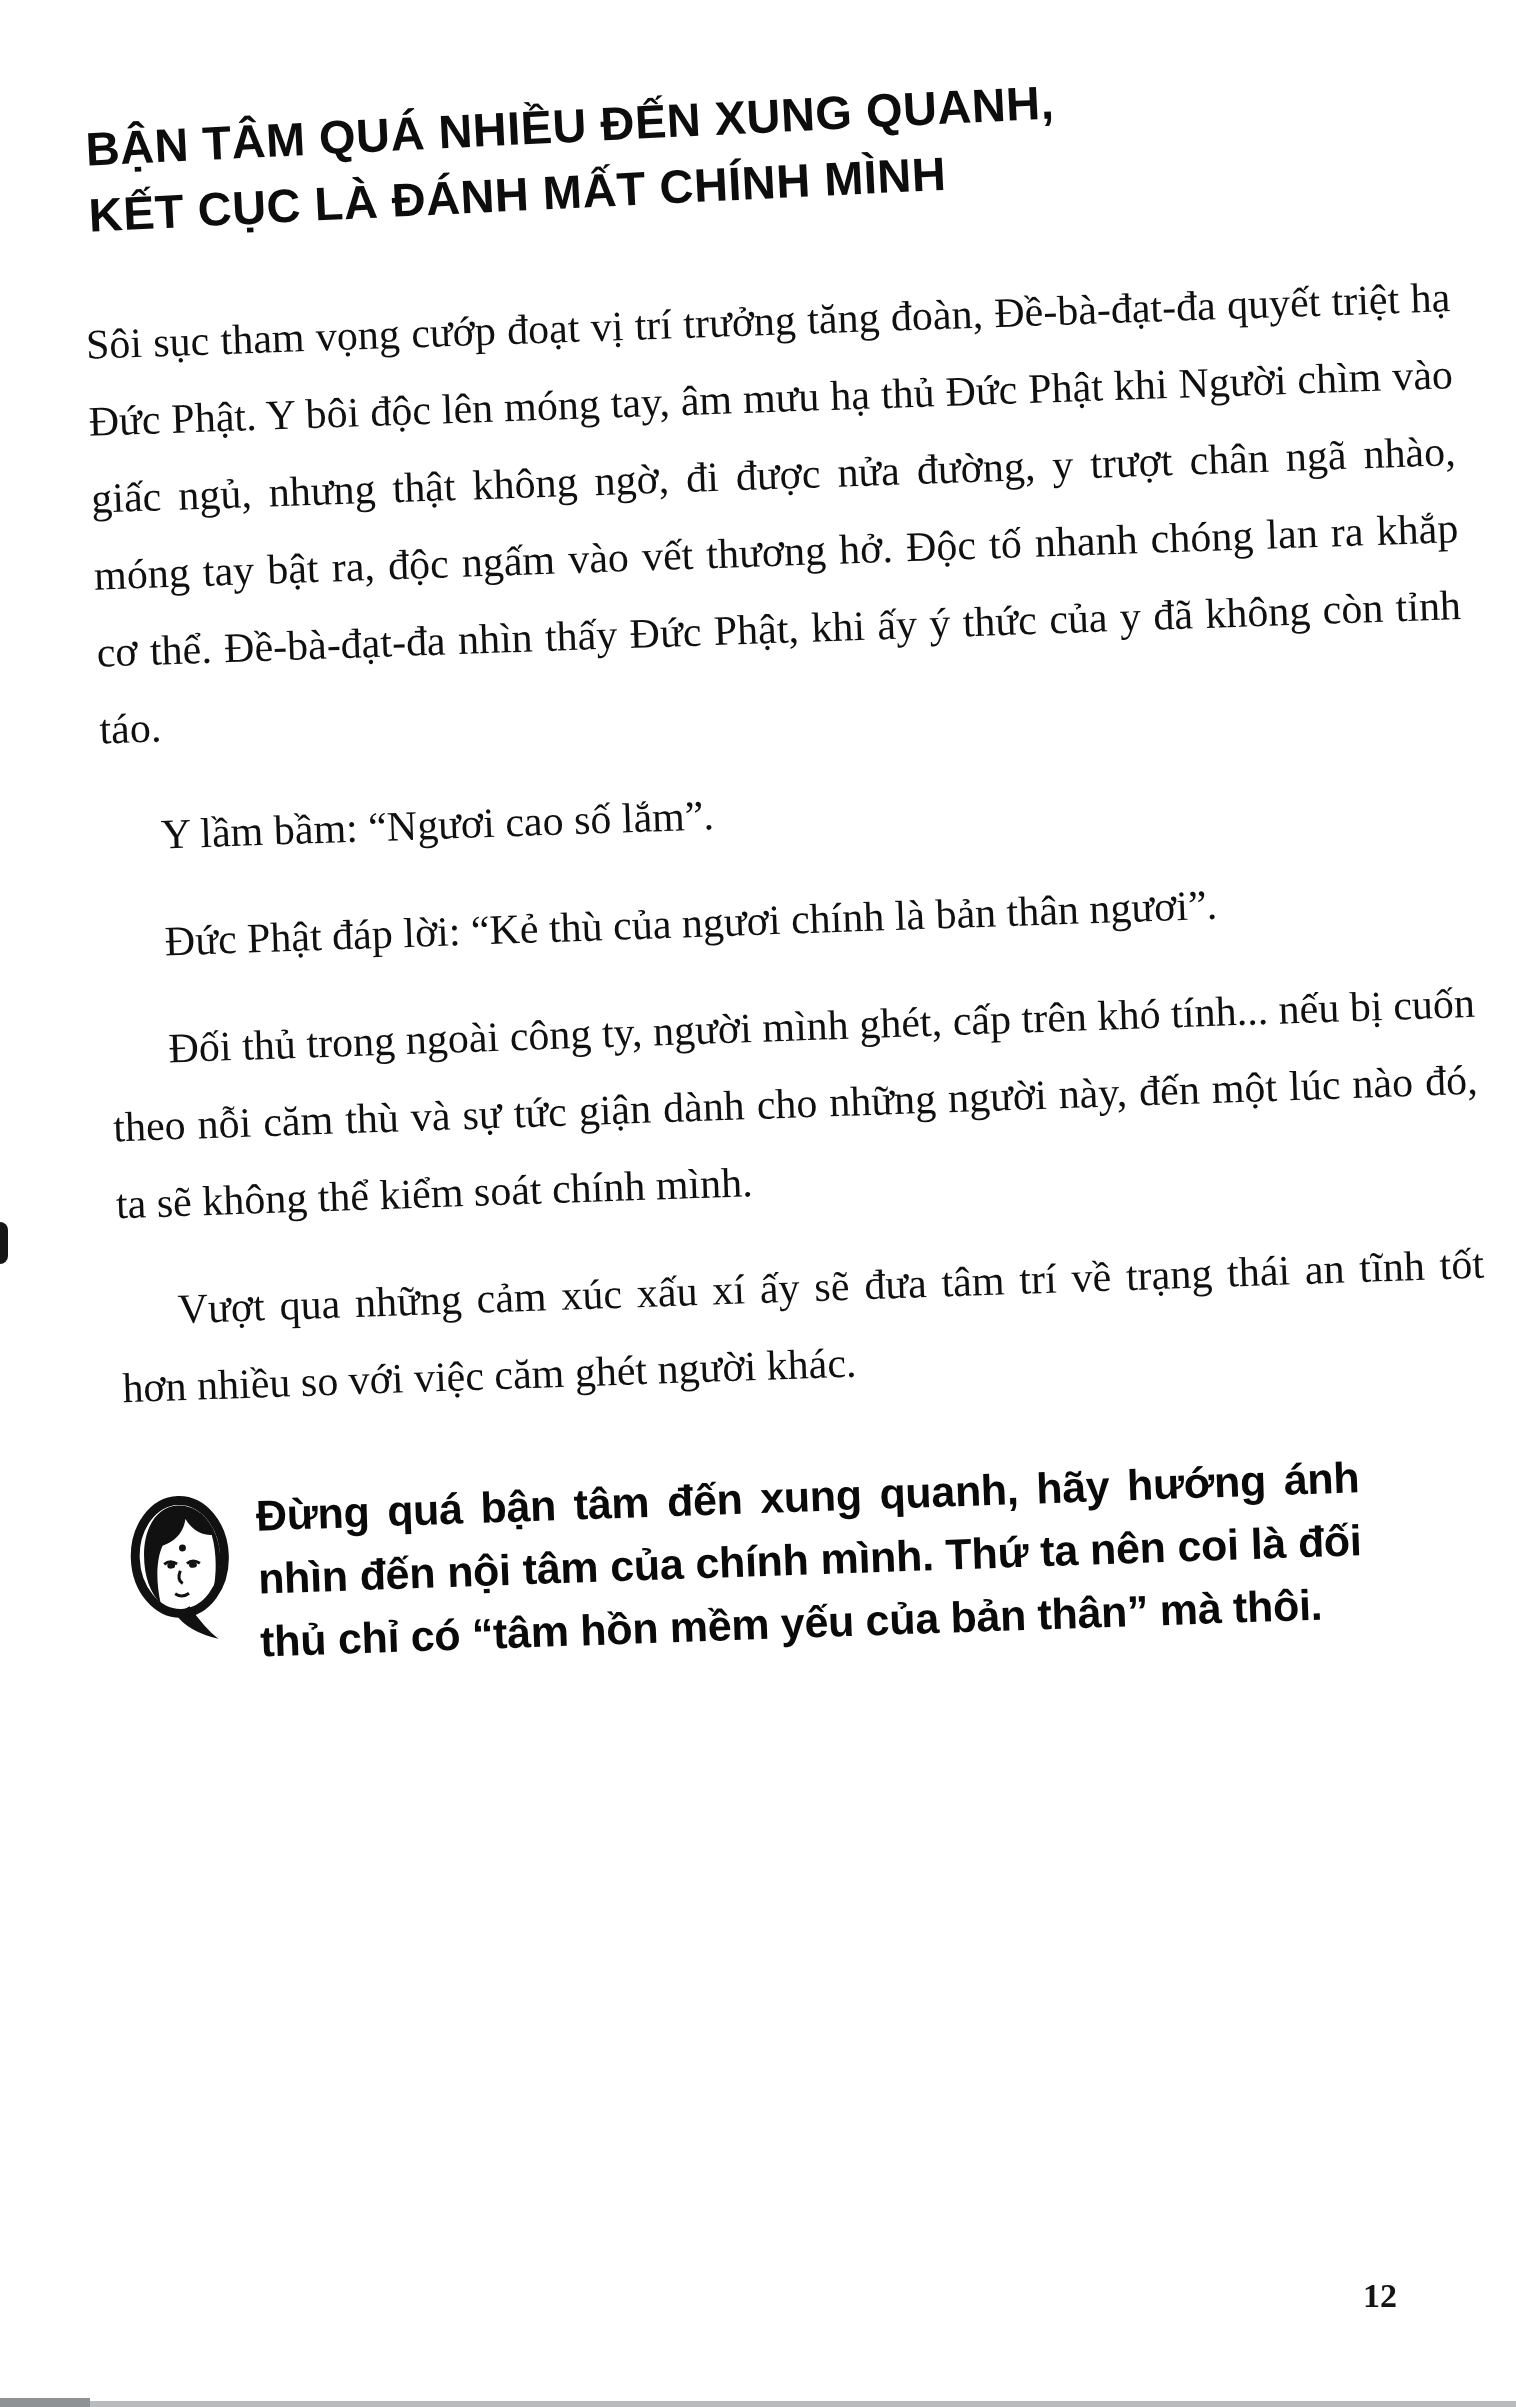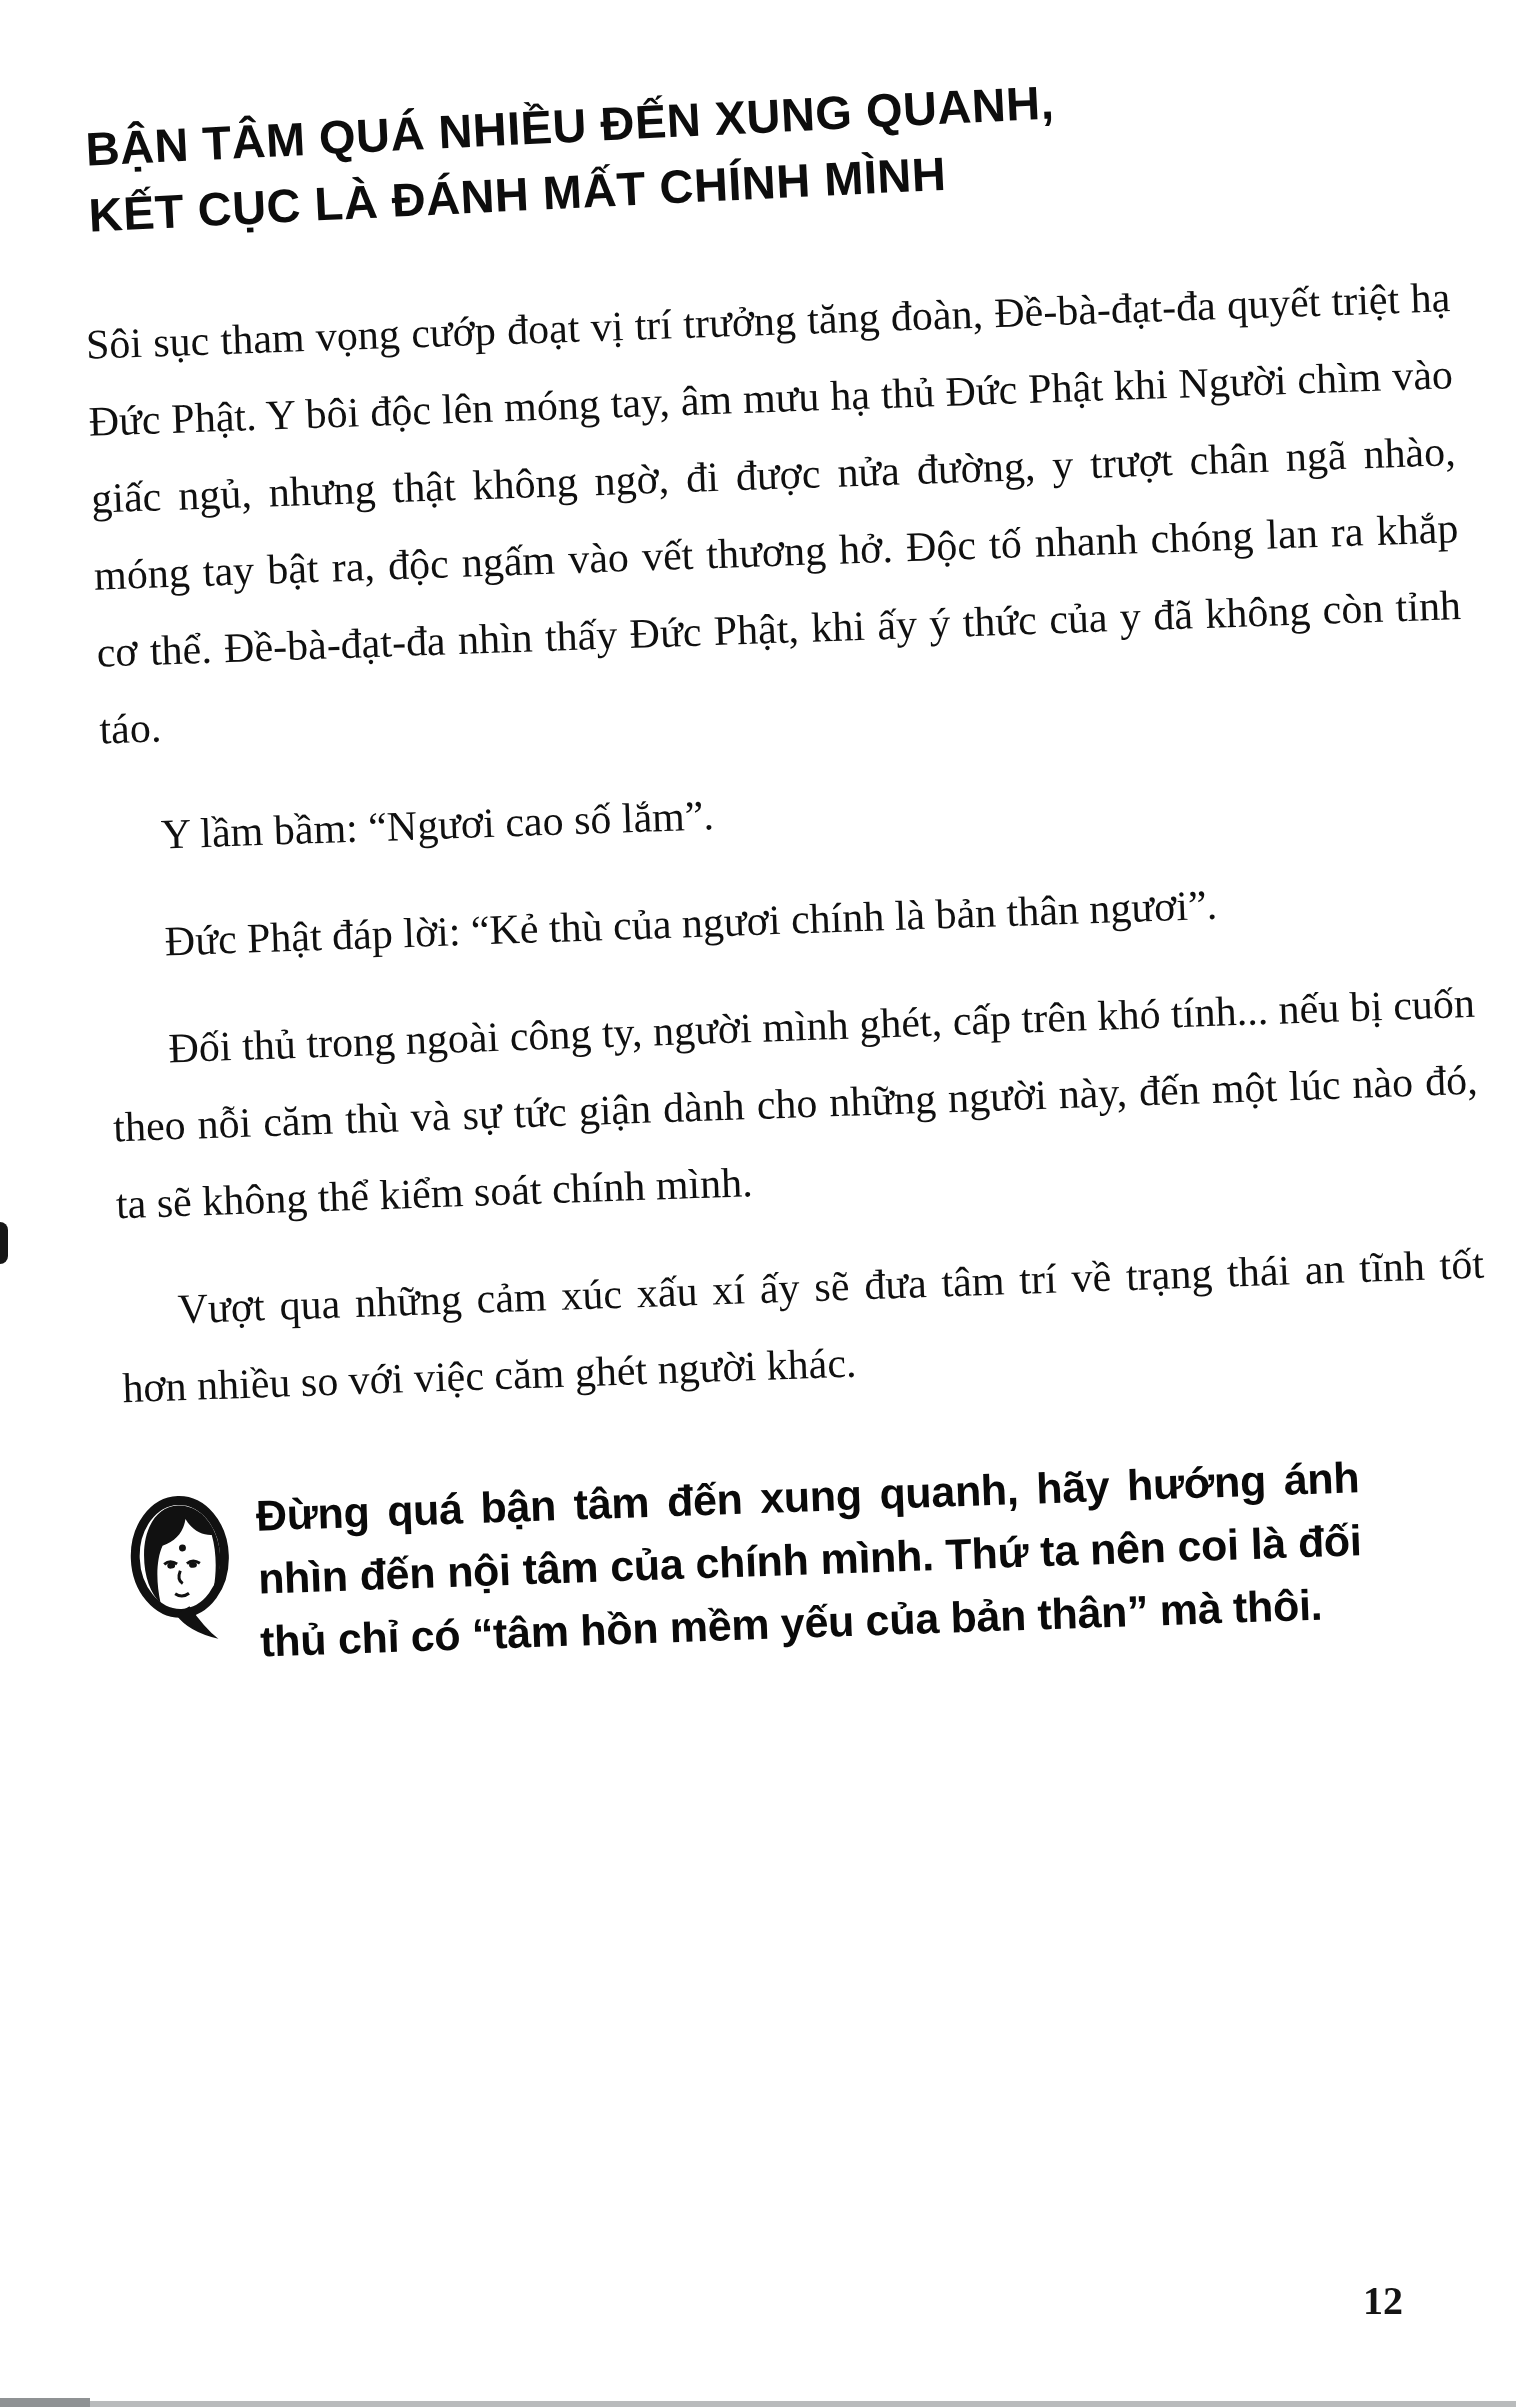--- a/index.html
+++ b/index.html
@@ -62,21 +62,21 @@
     text-align:justify;
     width:1104px;
     letter-spacing:-0.3px;
     color:#0a0a0a;
   }
   .page-number{
     position:absolute;
     left:1363px; top:2277px;
     font-family:"Liberation Serif","DejaVu Serif",serif;
     font-weight:700;
-    font-size:40px;
+    font-size:34px;
     color:#141414;
   }
   
   .edge-blob{
     position:absolute;
     left:-5px; top:1222px;
     width:13px; height:42px;
     background:#161616;
     border-radius:0 8px 8px 0;
   }

